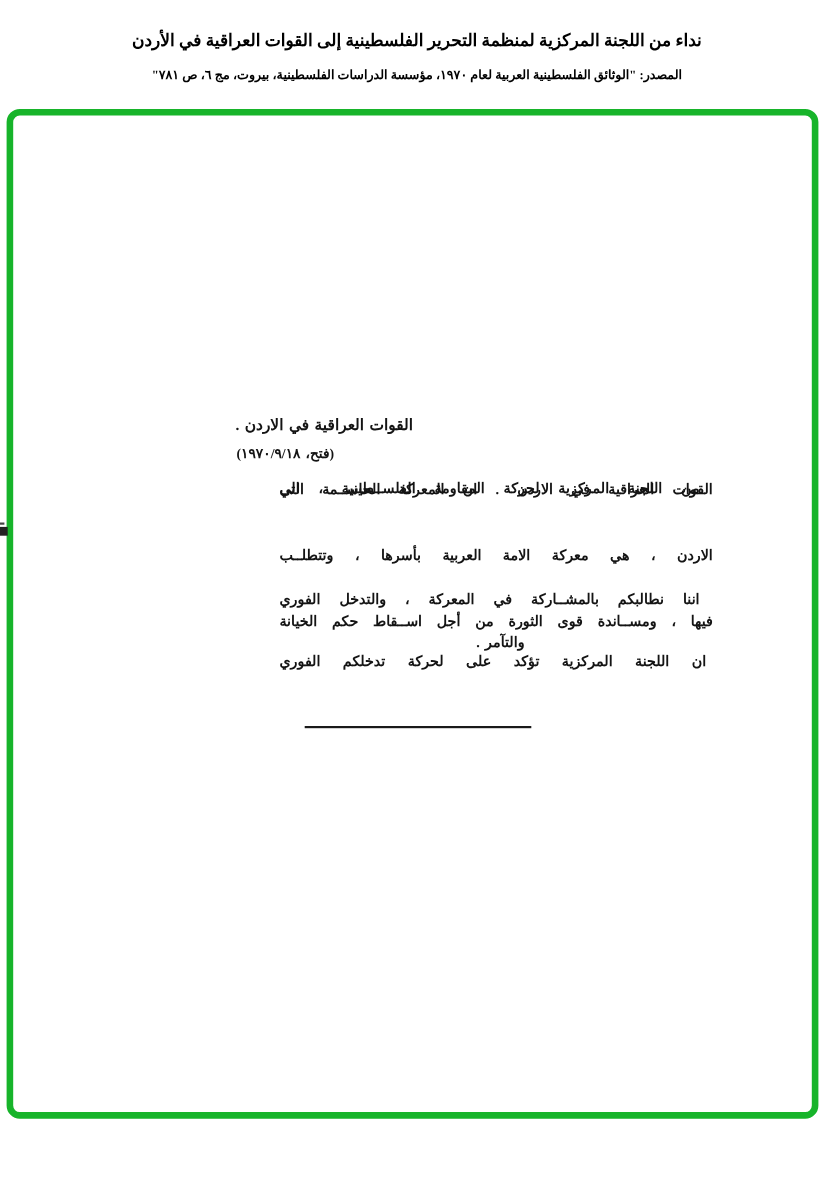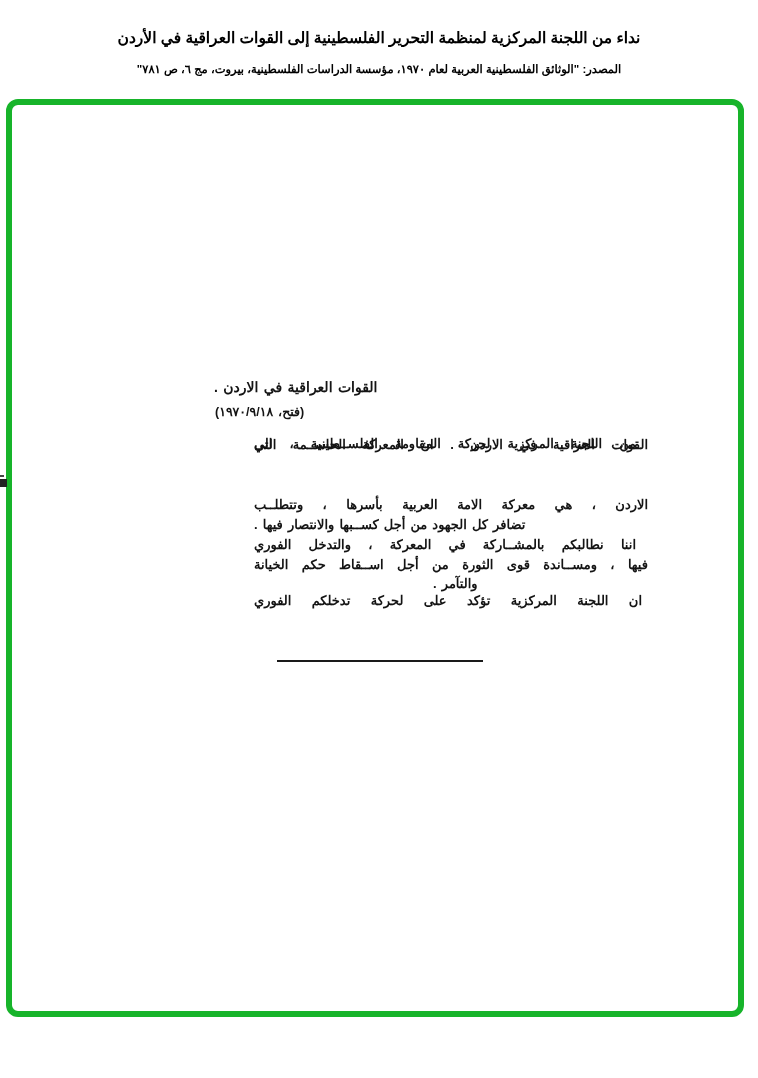--- a/index.html
+++ b/index.html
@@ -1,21 +1,21 @@
 <!DOCTYPE html>
 <html lang="ar" style="--frame_green: #17b42a; --ink: #000000; --scan_ink: #141414; --paper: #ffffff;"><head>
 <meta charset="utf-8">
 <style>
   html,body{margin:0;padding:0;}
   body{background:#ffffff;}
   .page{
     position:relative;
     width:758px;height:1078px;
     background:var(--paper,#ffffff);
-    font-family:Liberation Sans, sans-serif;
+    font-family:Liberation Serif, serif;
     overflow:hidden;
   }
   
   .hdr-title{
     position:absolute;top:27px;left:0;right:0;
     direction:rtl;text-align:center;
     font-size:15.5px;font-weight:700;line-height:22px;
     color:var(--ink,#000);
     white-space:nowrap;
   }
@@ -91,21 +91,20 @@
   <div class="speck-a"></div>
   <div class="speck-b"></div>
 
   <div class="ln ln-head w alignR t-head2" lang="ar" dir="rtl">القوات العراقية في الاردن .</div>
 
   <div class="ln ln-date t-date" lang="ar" dir="rtl">(فتح، ١٩٧٠/٩/١٨)</div>
 
   <div class="ln ln-body w just ind1 t-p1l1" lang="ar" dir="rtl">من اللجنة المركزية لحركة المقاومة الفلســطينية ، الى</div>
   <div class="ln ln-body w just t-p1l2" lang="ar" dir="rtl">القوات العراقية في الاردن . ان المعركة الحاســمة التي</div>
   <div class="ln ln-body w just t-p1l4" lang="ar" dir="rtl">الاردن ، هي معركة الامة العربية بأسرها ، وتتطلــب</div>
-  <div class="ln ln-body nat t-p1l5" lang="ar" dir="rtl">تضافر كل الجهود من أجل كســبها والانتصار فيها .</div>
 
   <div class="ln ln-body w just ind1 t-p2l1" lang="ar" dir="rtl">اننا نطالبكم بالمشــاركة في المعركة ، والتدخل الفوري</div>
   <div class="ln ln-body w just t-p2l2" lang="ar" dir="rtl">فيها ، ومســاندة قوى الثورة من أجل اســقاط حكم الخيانة</div>
   <div class="ln ln-body nat t-p2l3" lang="ar" dir="rtl">والتآمر .</div>
 
   <div class="ln ln-body w just ind2 t-p3l1" lang="ar" dir="rtl">ان اللجنة المركزية تؤكد على لحركة تدخلكم الفوري</div>
 
   <div class="end-rule"></div>
 
 </div>

